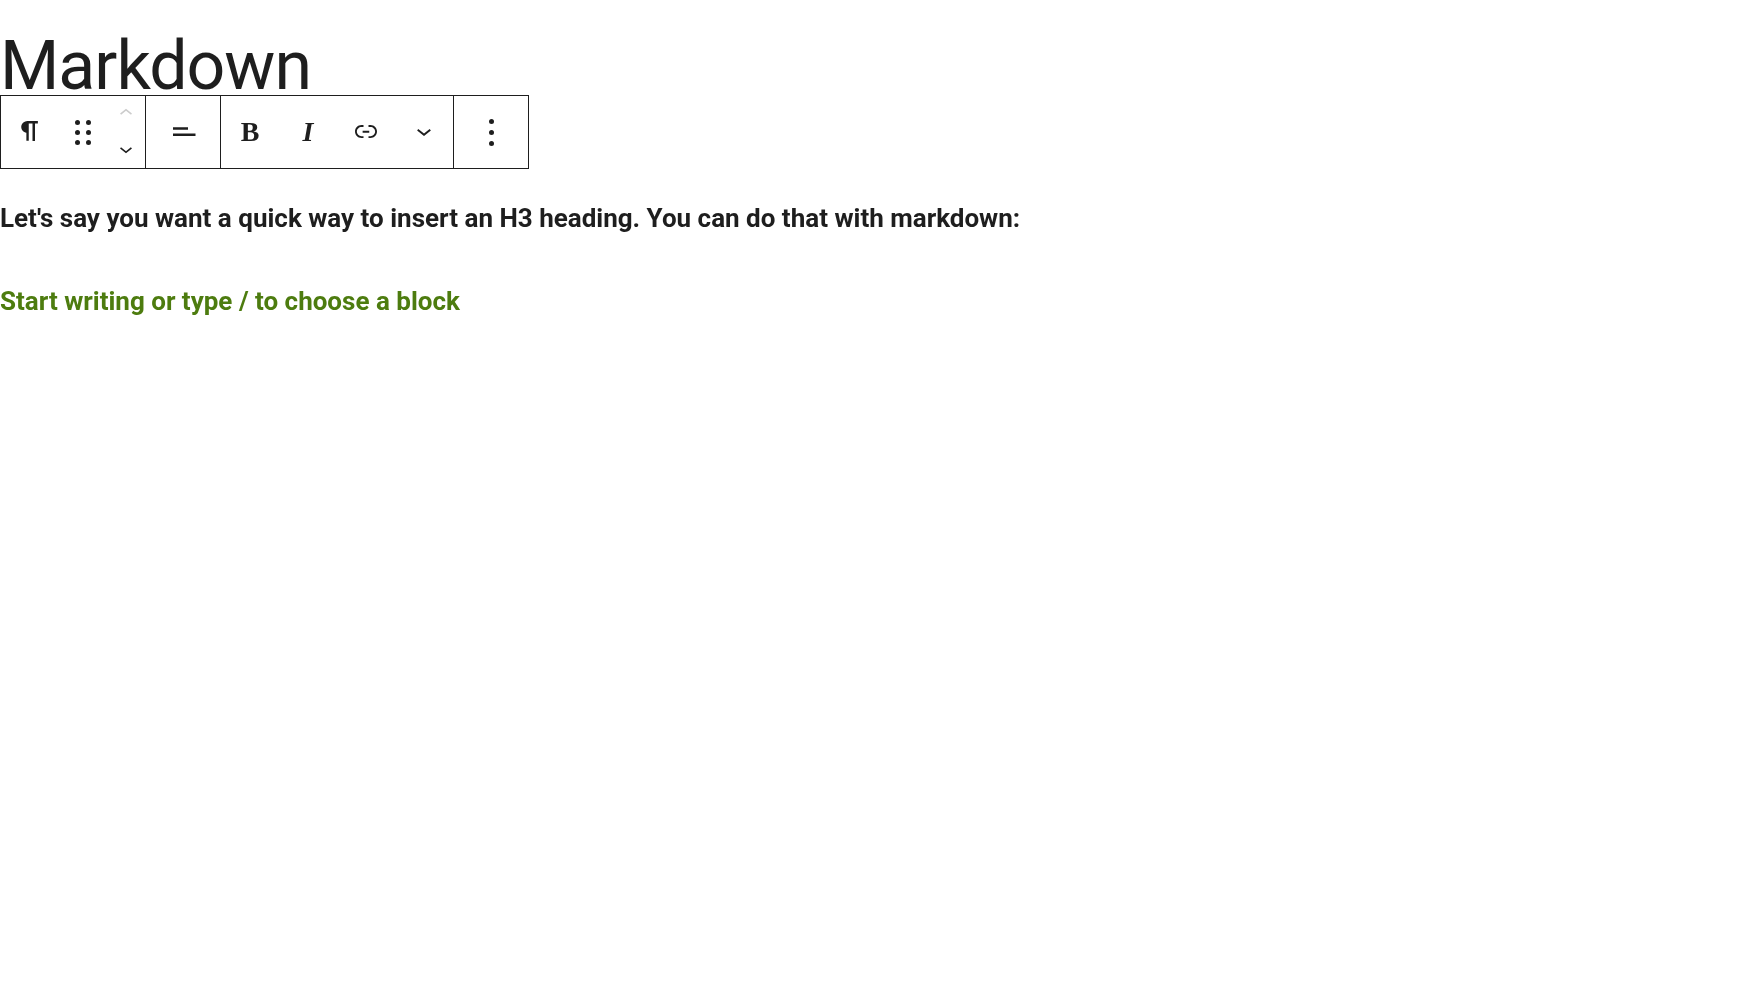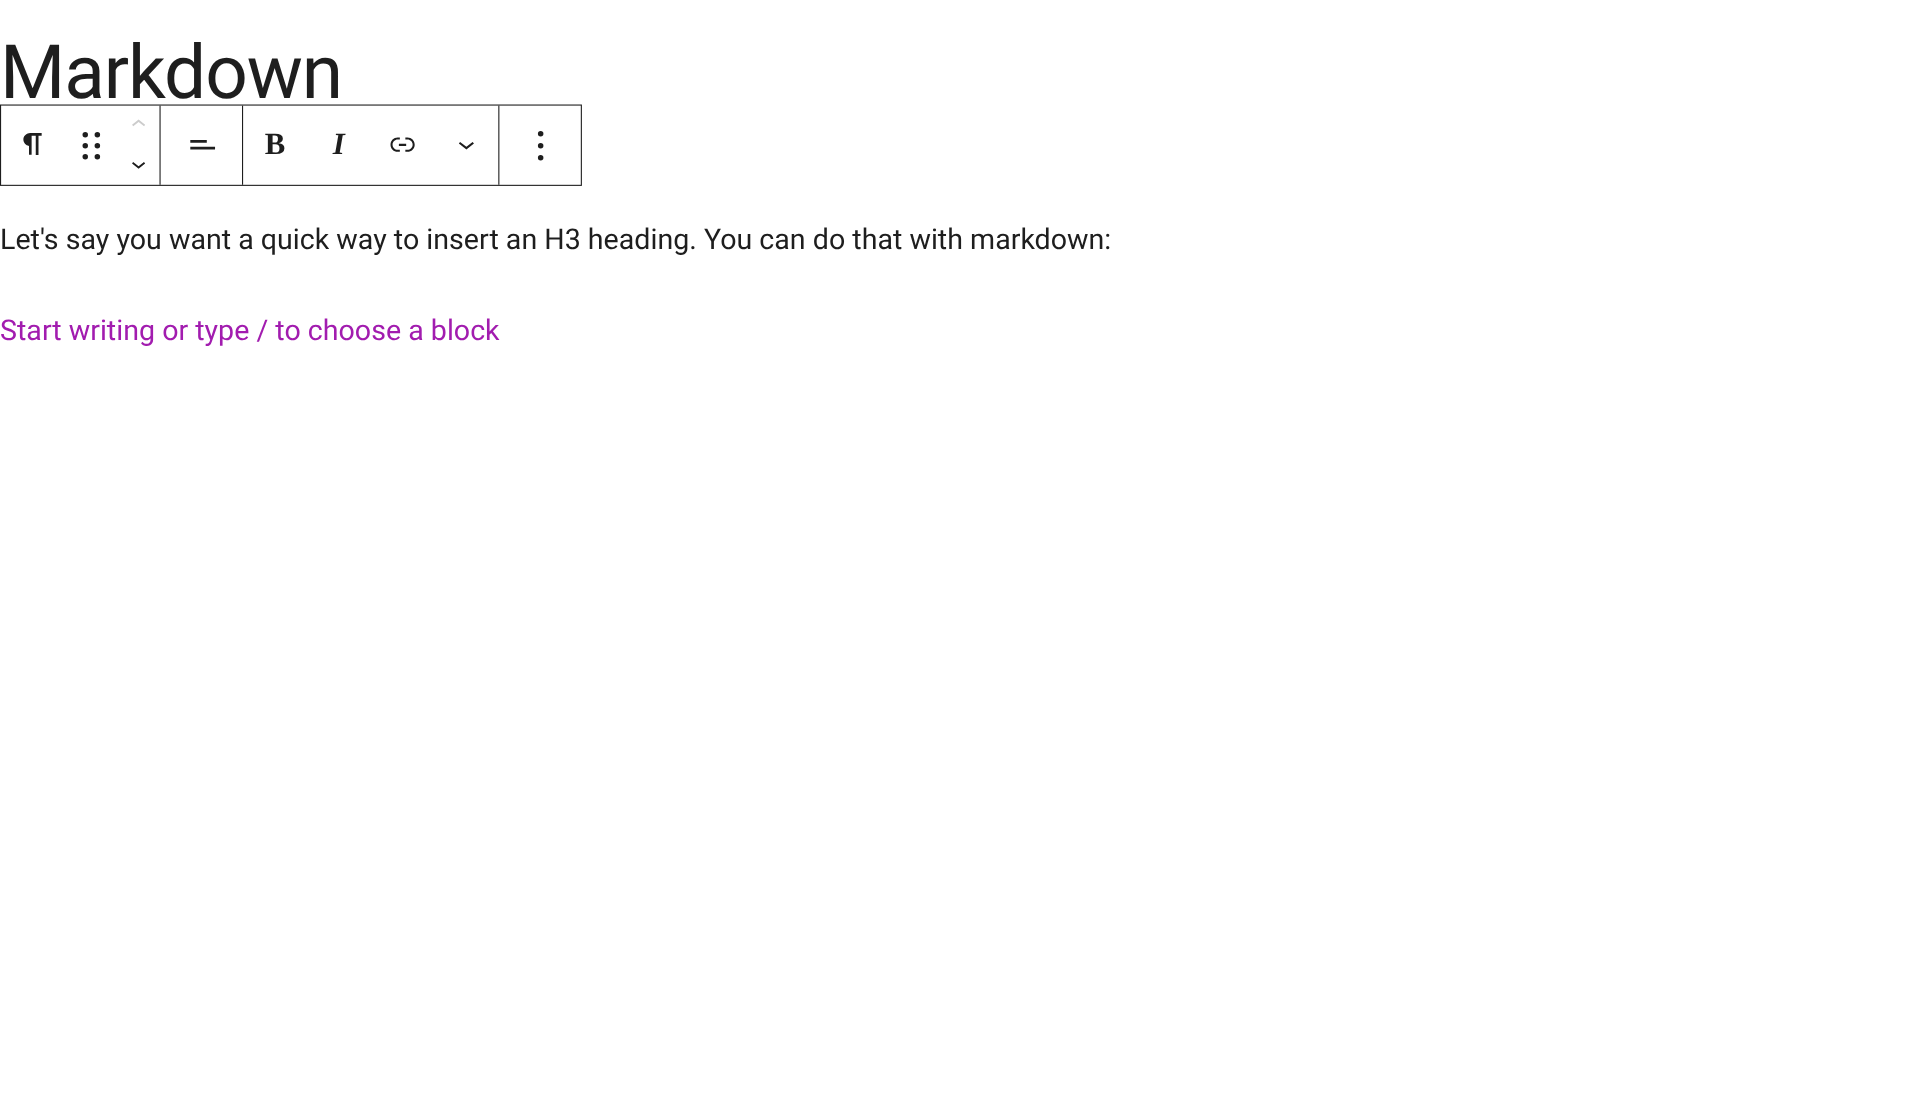--- a/index.html
+++ b/index.html
@@ -82,28 +82,28 @@
     .mover-button svg {
       width: 26px;
       height: 26px;
       fill: currentColor;
     }
     .content-paragraph {
       font-size: 26px;
       line-height: 1.5;
       color: #1e1e1e;
       margin-top: 30px;
-      font-weight: 400;
+      font-weight: 700;
     }
     .placeholder-block {
       font-size: 26px;
       line-height: 1.5;
-      color: #a21caf;
+      color: #4d7c0f;
       margin-top: 44px;
-      font-weight: 400;
+      font-weight: 700;
     }
     .drag-handle-dots {
       display: grid;
       grid-template-columns: repeat(2, 5px);
       grid-template-rows: repeat(3, 5px);
       gap: 5px 6px;
     }
     .drag-handle-dots span {
       width: 5px;
       height: 5px;

